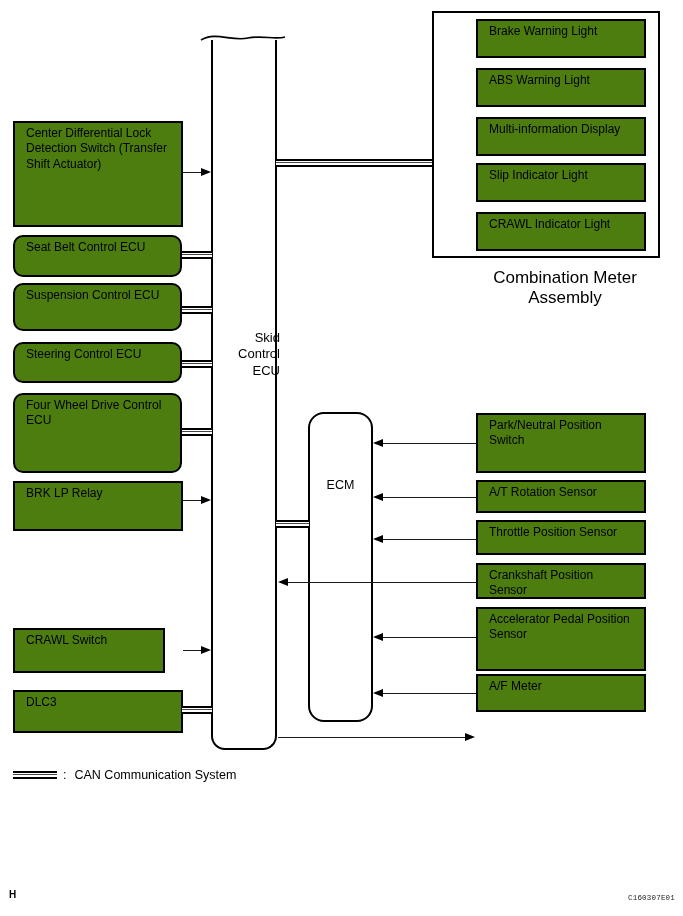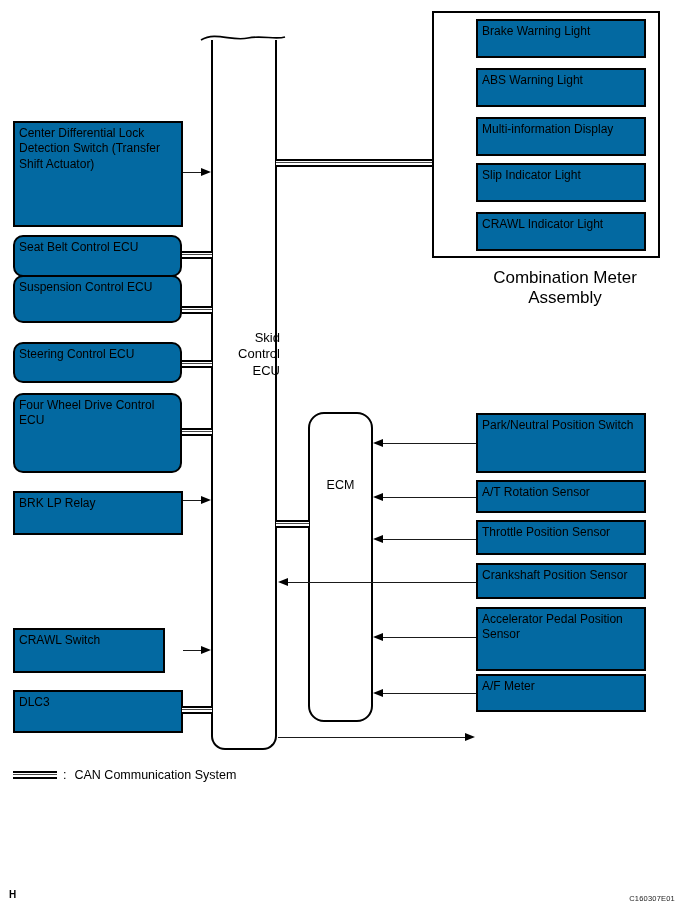--- a/index.html
+++ b/index.html
@@ -1,19 +1,19 @@
 <!DOCTYPE html>
 <html><head>
 <meta charset="utf-8">
 <style>
   html,body{margin:0;padding:0;background:#fff;}
   #page{position:relative;width:683px;height:916px;background:#ffffff;overflow:hidden;
         font-family:"Liberation Sans","DejaVu Sans",sans-serif;color:#000;}
-  .box{position:absolute;box-sizing:border-box;border:2px solid #000;background:#0369a1;
-       font-size:12px;line-height:1.28;padding:3px 4px;z-index:1;}
+  .box{position:absolute;box-sizing:border-box;border:2px solid #000;background:#4d7c0f;
+       font-size:12px;line-height:1.28;padding:3px 11px;z-index:1;}
   .rounded{border-radius:10px;}
   .wire{position:absolute;height:1px;background:#1a1a1a;z-index:3;}
   .can{position:absolute;height:8px;z-index:3;
        background:linear-gradient(#000 0,#000 2px,#fff 2px,#fff 3.5px,#444 3.5px,#444 4.5px,#fff 4.5px,#fff 6px,#000 6px,#000 8px);}
   .ah{position:absolute;width:0;height:0;z-index:4;}
   .ah-r{border-top:4px solid transparent;border-bottom:4px solid transparent;border-left:10px solid #000;}
   .ah-l{border-top:4px solid transparent;border-bottom:4px solid transparent;border-right:10px solid #000;}
   #column{position:absolute;left:211px;top:40px;width:66px;height:710px;box-sizing:border-box;
           border-left:2px solid #000;border-right:2px solid #000;border-bottom:2px solid #000;
           border-radius:0 0 14px 14px;background:#fff;z-index:1;}
@@ -24,39 +24,39 @@
   .meter-item{left:476px;width:170px;height:39px;z-index:2;}
   #meter-label{position:absolute;left:455px;top:268px;width:220px;text-align:center;font-size:17px;}
   #ecm{position:absolute;left:308px;top:412px;width:65px;height:310px;box-sizing:border-box;
        border:2px solid #000;border-radius:16px;background:#fff;z-index:1;}
   #ecm-label{position:absolute;left:308px;top:478px;width:65px;text-align:center;font-size:12.5px;z-index:2;}
   #legend{position:absolute;left:13px;top:768px;display:flex;align-items:center;font-size:12.5px;z-index:2;}
   #legend .sym{position:relative;width:44px;height:8px;display:inline-block;
        background:linear-gradient(#000 0,#000 2px,#fff 2px,#fff 3.5px,#444 3.5px,#444 4.5px,#fff 4.5px,#fff 6px,#000 6px,#000 8px);}
   #legend .colon{margin:0 8px 0 6px;}
   #page-marker{position:absolute;left:9px;top:889px;font-size:10px;font-weight:bold;}
-  #figure-code{position:absolute;left:595px;top:894px;width:80px;text-align:right;font-size:7.5px;color:#222;letter-spacing:.2px;}
+  #figure-code{position:absolute;left:595px;top:894px;width:80px;text-align:right;font-size:7.5px;color:#222;letter-spacing:.2px;font-family:Liberation Mono, monospace;}
 </style>
 </head>
 <body>
 
 <div id="page">
 
   <div id="column"></div>
   <svg id="wave" width="90" height="20" viewBox="0 0 90 20">
     <path d="M3,14 C18,5 34,16 50,12 C64,9 77,14 87,11" fill="none" stroke="#000" stroke-width="1.6"></path>
   </svg>
   <div id="column-label">Skid Control ECU</div>
 
   <div class="box" style="left:13px;top:121px;width:170px;height:106px">Center Differential Lock Detection Switch (Transfer Shift Actuator)</div>
   <div class="box rounded" style="left:13px;top:235px;width:169px;height:42px">Seat Belt Control ECU</div>
-  <div class="box rounded" style="left:13px;top:275px;width:169px;height:48px">Suspension Control ECU</div>
+  <div class="box rounded" style="left:13px;top:283px;width:169px;height:48px">Suspension Control ECU</div>
   <div class="box rounded" style="left:13px;top:342px;width:169px;height:41px">Steering Control ECU</div>
   <div class="box rounded" style="left:13px;top:393px;width:169px;height:80px">Four Wheel Drive Control ECU</div>
-  <div class="box" style="left:13px;top:491px;width:170px;height:44px">BRK LP Relay</div>
+  <div class="box" style="left:13px;top:481px;width:170px;height:50px">BRK LP Relay</div>
   <div class="box" style="left:13px;top:628px;width:152px;height:45px">CRAWL Switch</div>
   <div class="box" style="left:13px;top:690px;width:170px;height:43px">DLC3</div>
 
   <div class="wire" style="left:183px;top:172px;width:20px"></div>
   <div class="ah ah-r" style="left:201px;top:168px"></div>
   <div class="can" style="left:182px;top:251px;width:30px"></div>
   <div class="can" style="left:182px;top:306px;width:30px"></div>
   <div class="can" style="left:182px;top:360px;width:30px"></div>
   <div class="can" style="left:182px;top:428px;width:30px"></div>
   <div class="wire" style="left:183px;top:500px;width:20px"></div>

